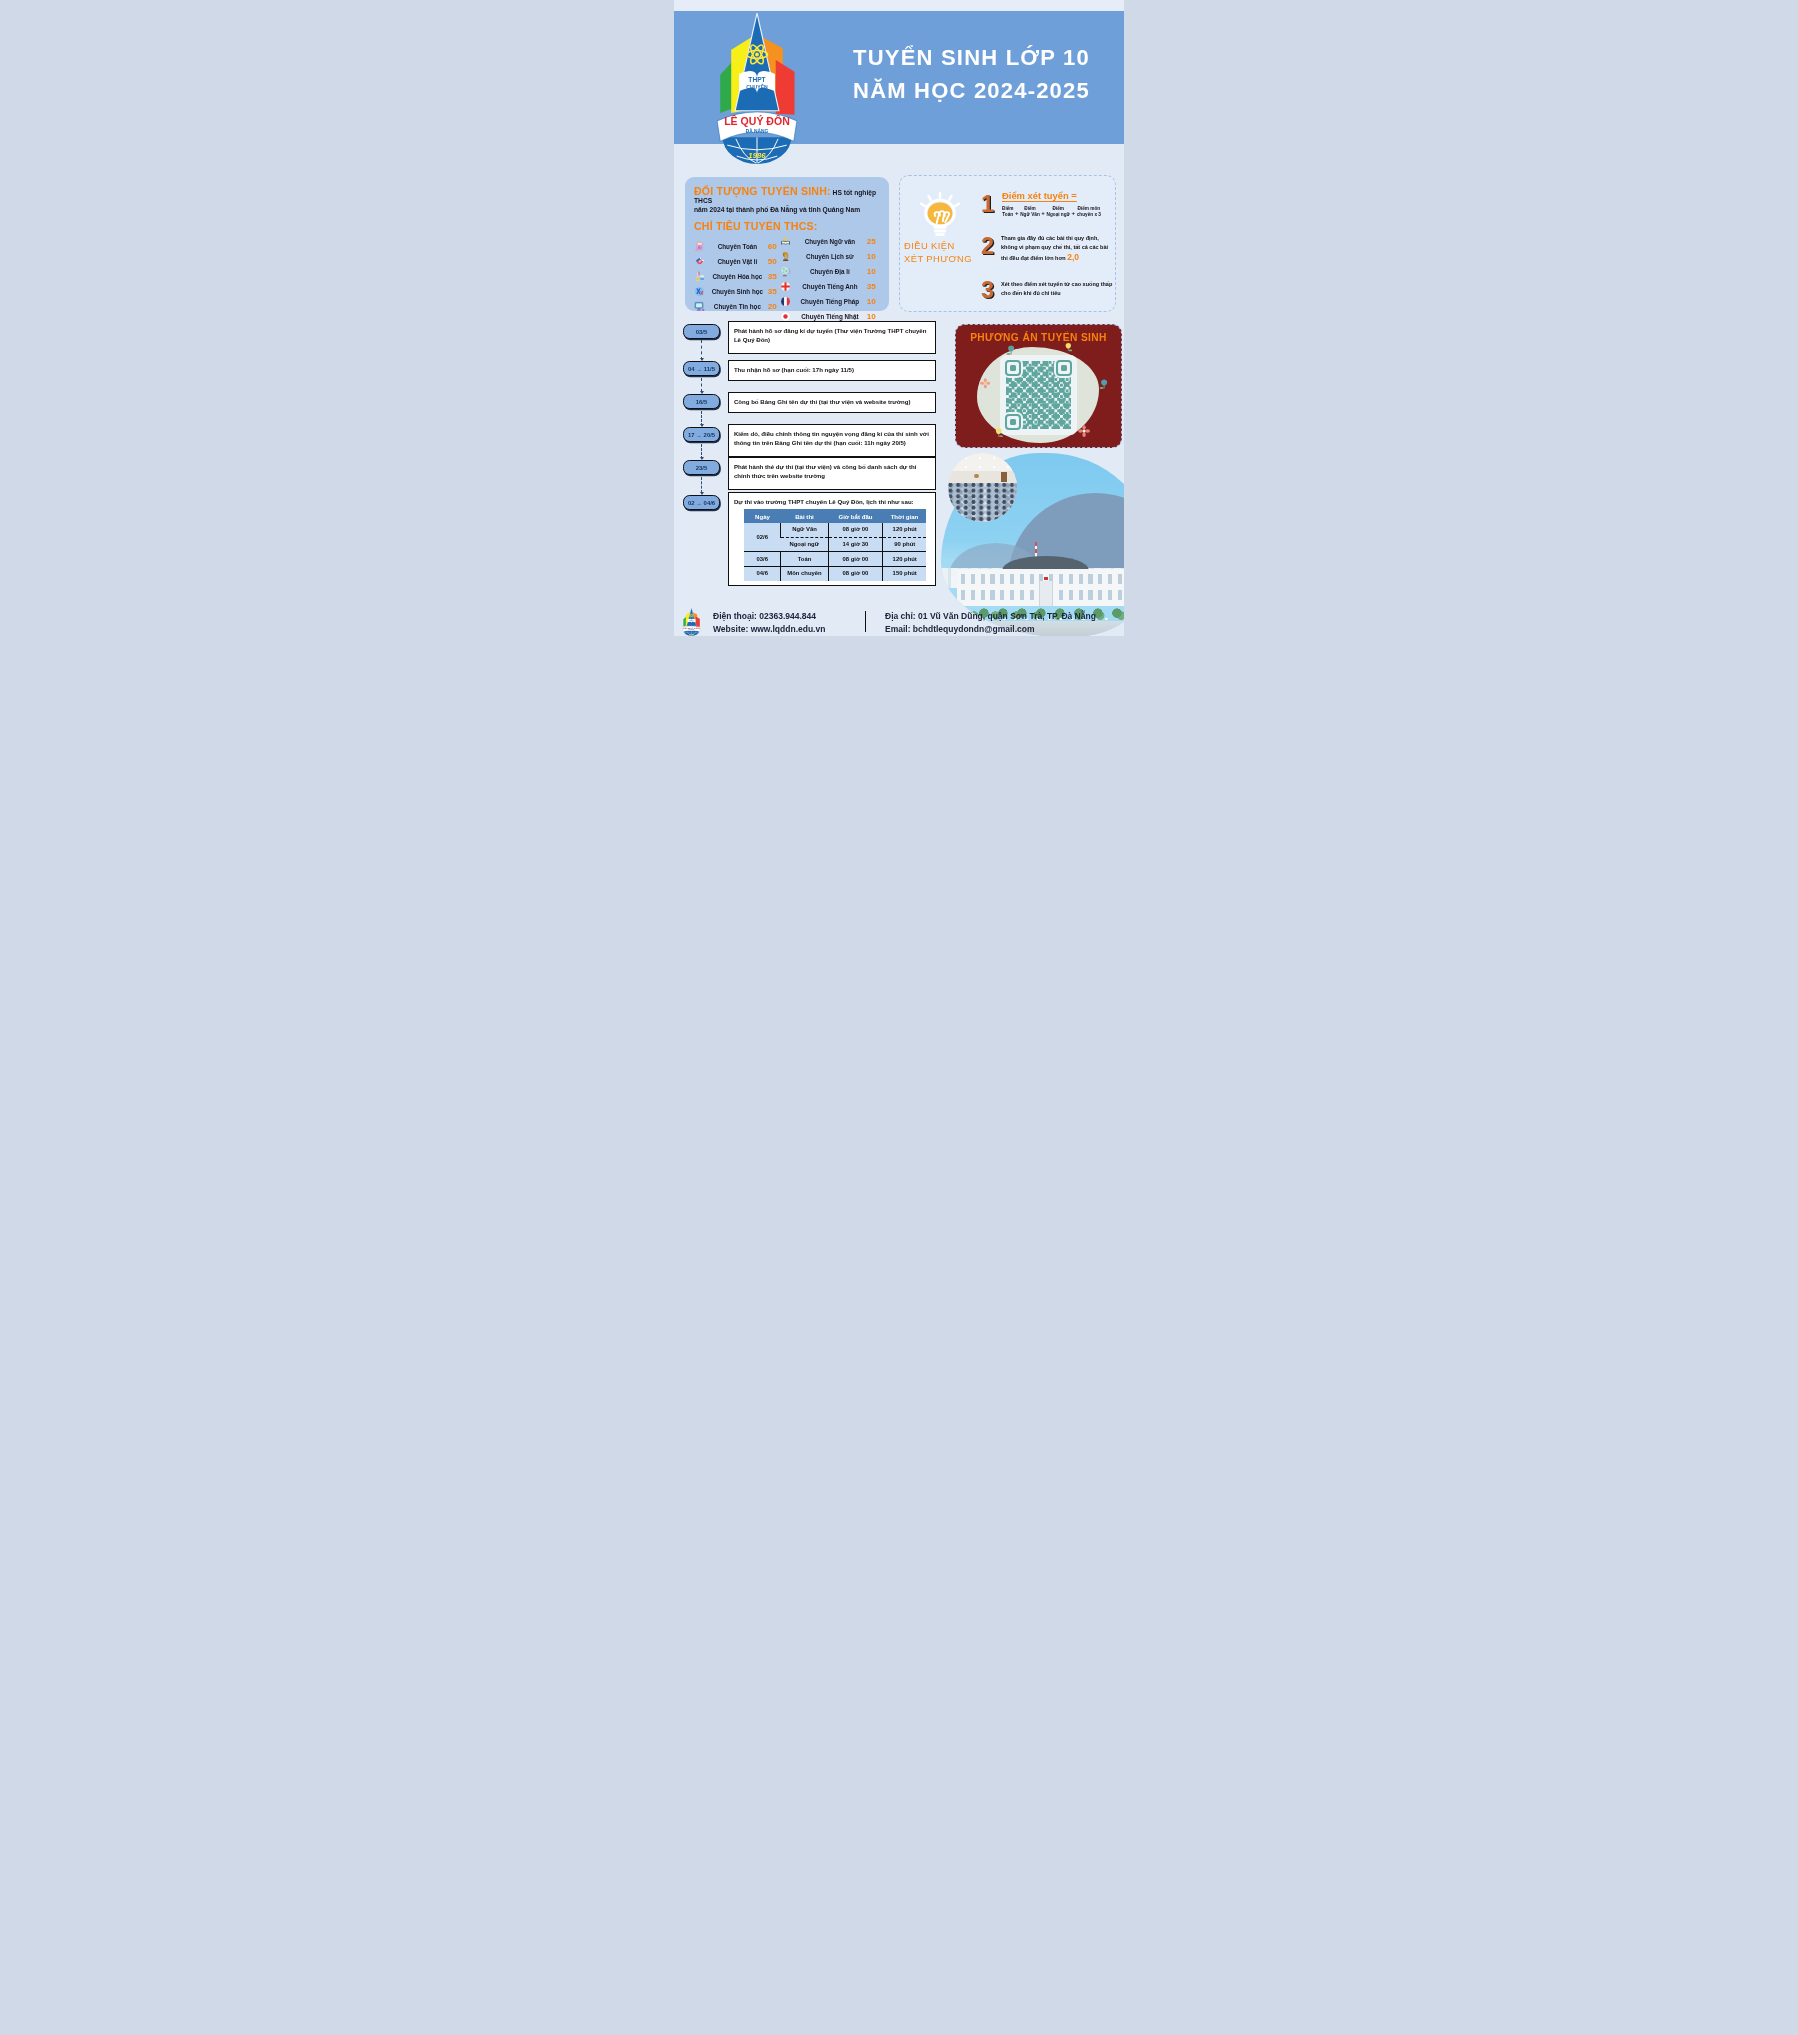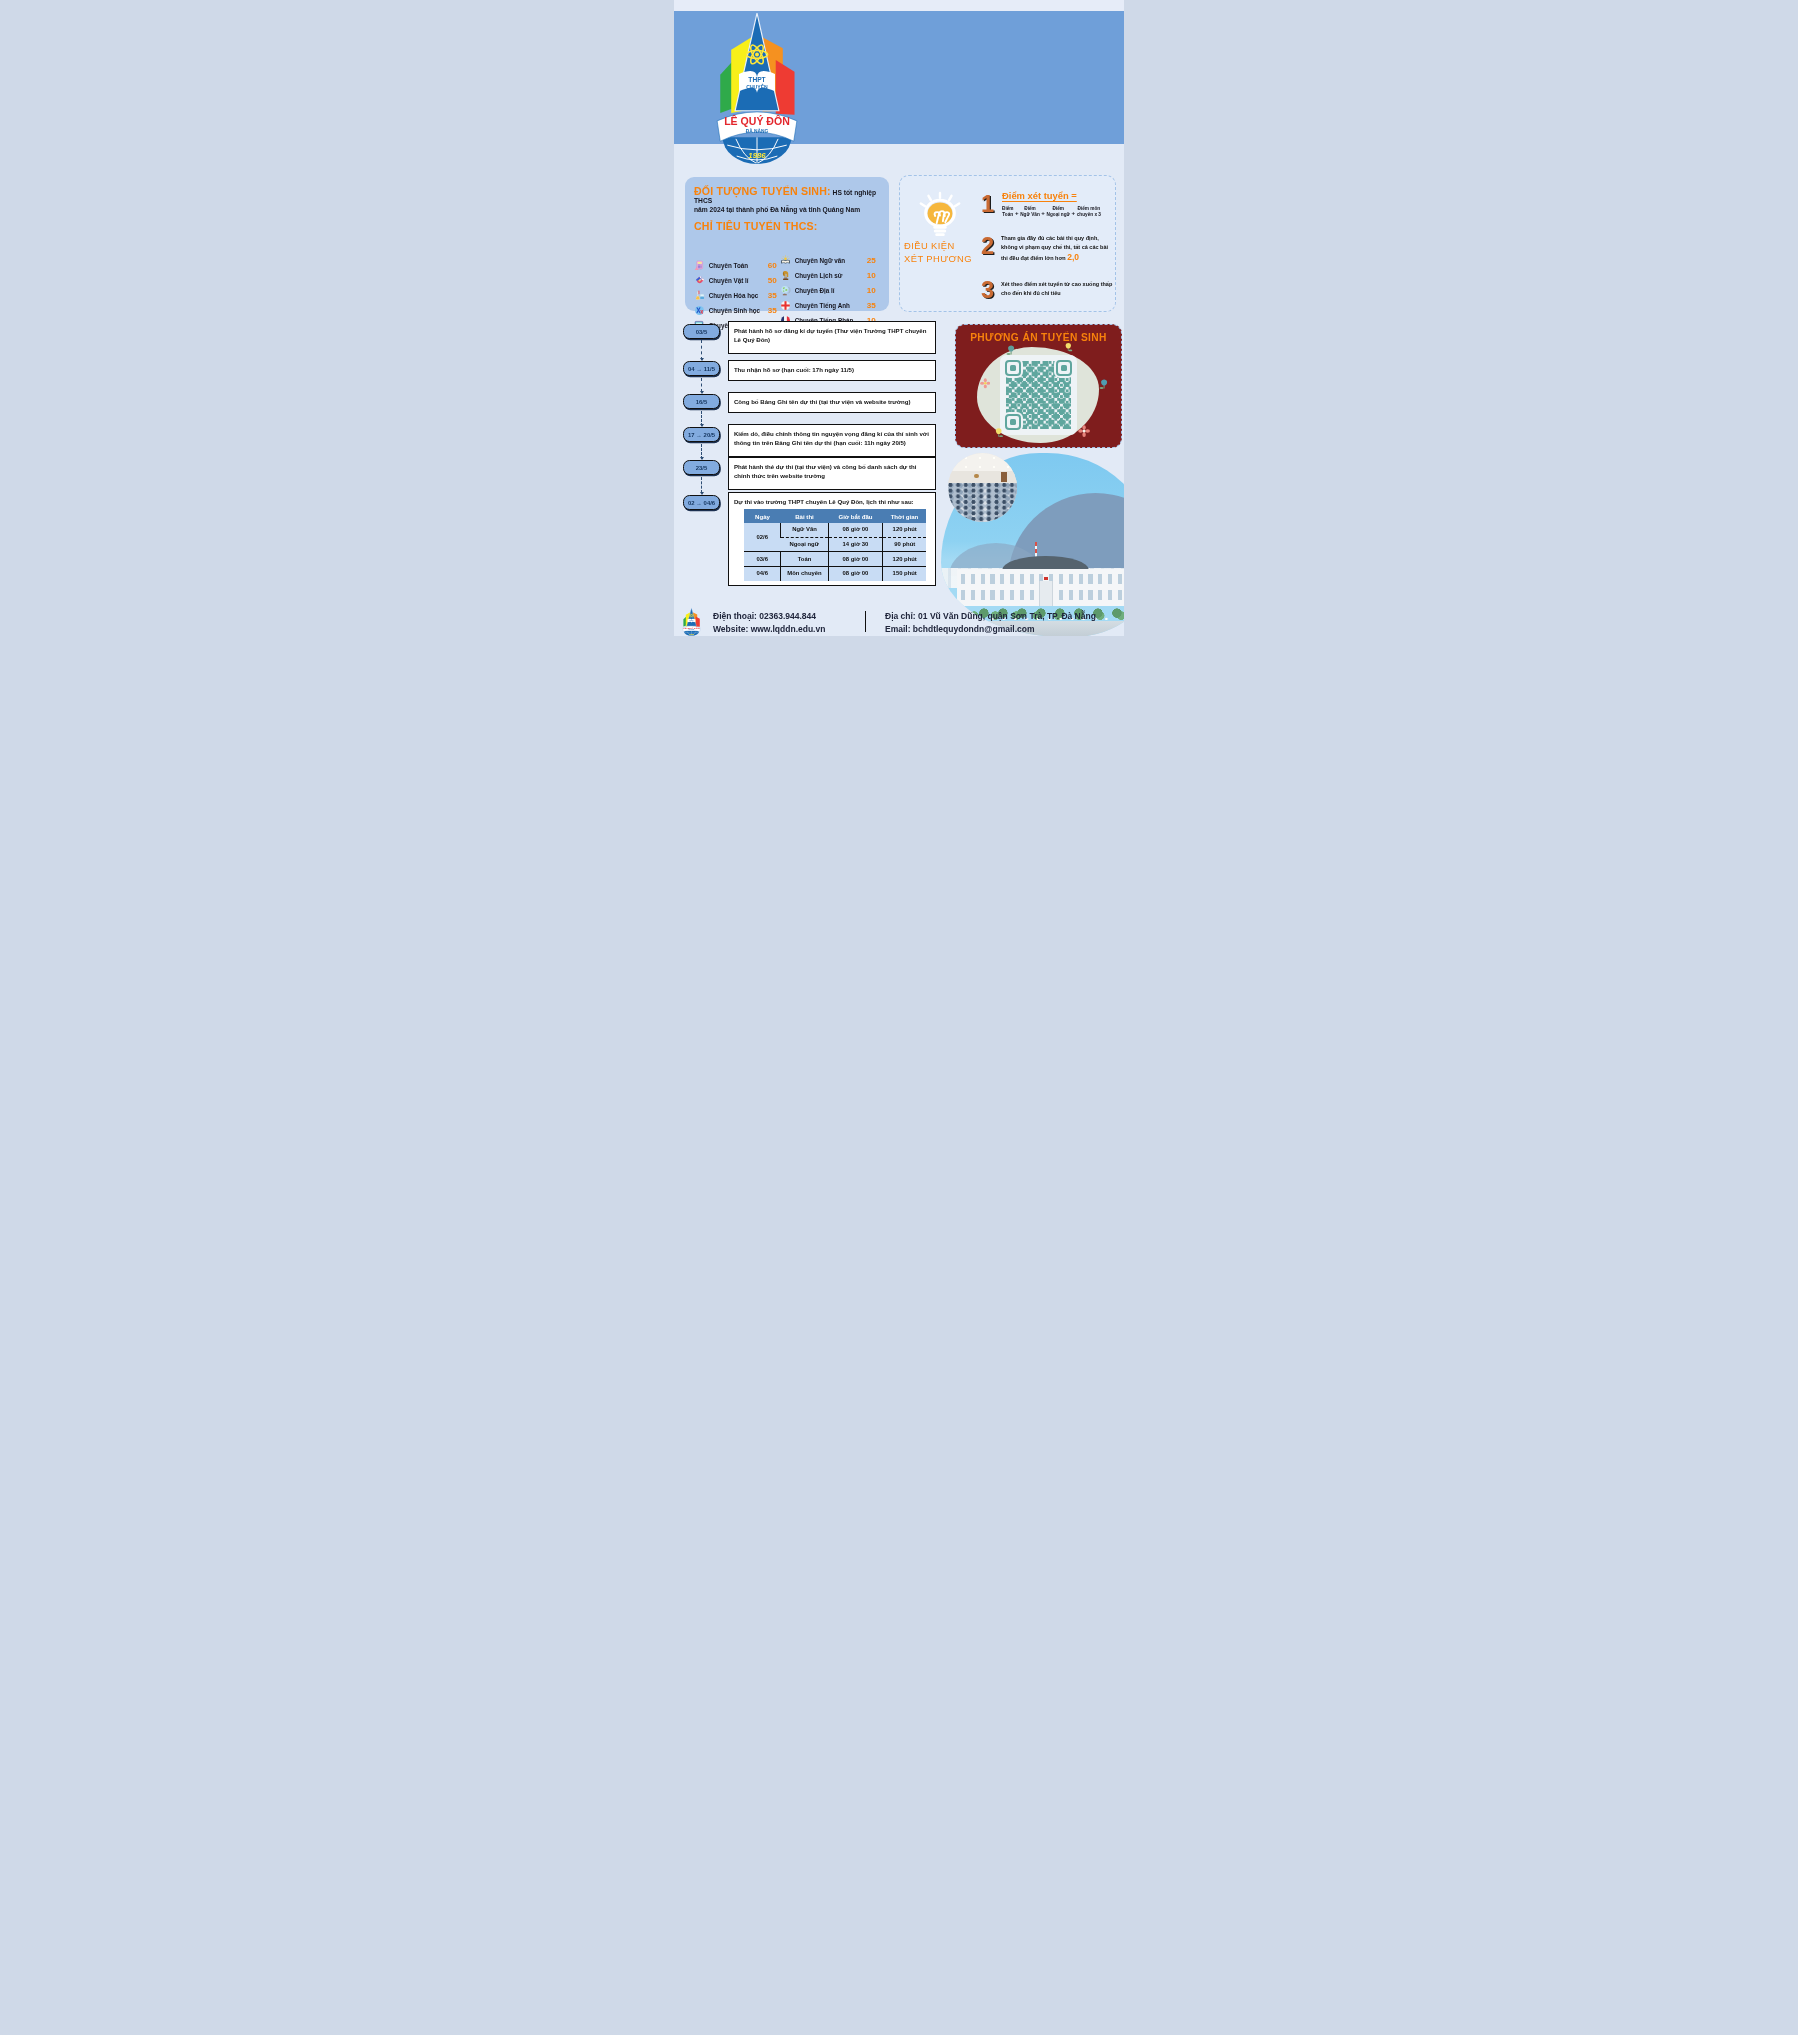--- a/index.html
+++ b/index.html
@@ -14,21 +14,21 @@
 
   
   .logo-box{position:absolute;left:40px;top:5.7px;width:86px;height:161px;}
   .logo-box svg{width:100%;height:100%;}
 
   
   .panel-target{position:absolute;left:11px;top:177px;width:204px;height:134px;background:#aec8ea;border-radius:9px;padding:8.1px 9px 4.1px 9px;}
   .orange-h{color:#f8820c;font-weight:bold;font-size:10.6px;letter-spacing:0.2px;}
   .dark-sub{color:#15151e;font-size:6.7px;font-weight:bold;}
   .target-line2{color:#15151e;font-size:6.7px;font-weight:bold;margin-top:2px;}
-  .quota-cols{display:flex;margin-top:22px;}
+  .quota-cols{display:flex;margin-top:3px;text-align:center;}
   .qcol{display:flex;flex-direction:column;}
   .qcol.left{width:86px;margin-top:4.1px;}
   .qcol.right{width:99px;margin-top:-0.8px;}
   .qrow{display:flex;align-items:center;height:15px;}
   .qicon{width:11px;height:11px;flex:0 0 11px;margin-right:3.7px;}
   .qicon svg{width:100%;height:100%;}
   .qlabel{font-size:6.3px;color:#15151e;font-weight:bold;flex:1;}
   .qvalue{font-size:8.1px;color:#f8820c;font-weight:bold;margin-left:1.6px;margin-right:3.3px;}
 
   
@@ -132,20 +132,24 @@
   .footer-logo svg{width:100%;height:100%;}
 </style>
 </head>
 <body>
 
 <div class="page">
 
   <div class="top-strip"></div>
   <div class="header-band"></div>
 
+  <div class="title">
+    <div>TUYỂN SINH LỚP 10</div>
+    <div>NĂM HỌC 2024-2025</div>
+  </div>
 
   <div class="logo-box">
     <svg viewBox="0 0 220 400">
       <polygon points="16,170 60,122 60,252 16,268" fill="#2faa4a"></polygon>
       <polygon points="44,106 96,74 96,258 44,268" fill="#f8ef19"></polygon>
       <polygon points="124,74 176,102 176,262 124,264" fill="#f59120"></polygon>
       <polygon points="158,132 206,162 206,272 158,270" fill="#ee3b33"></polygon>
       <polygon points="110,12 166,262 54,262" fill="#1b6cb5" stroke="#e9f0fa" stroke-width="3"></polygon>
       <g stroke="#ffe838" stroke-width="4" fill="none">
         <ellipse cx="110" cy="118" rx="27" ry="10"></ellipse>

